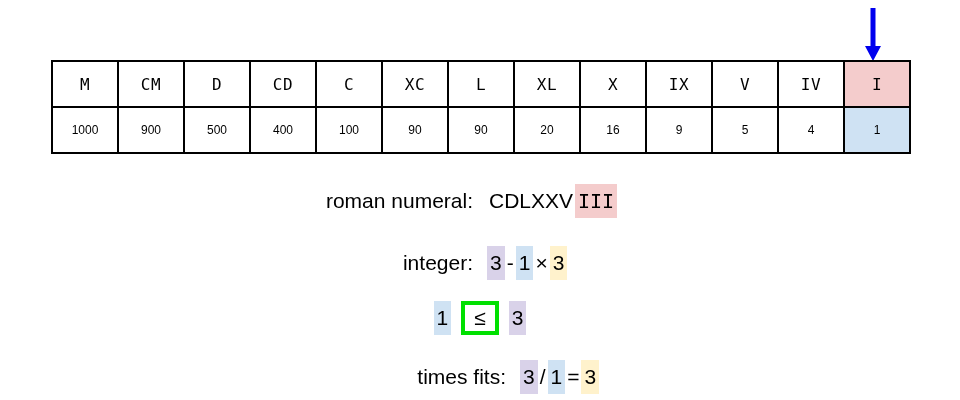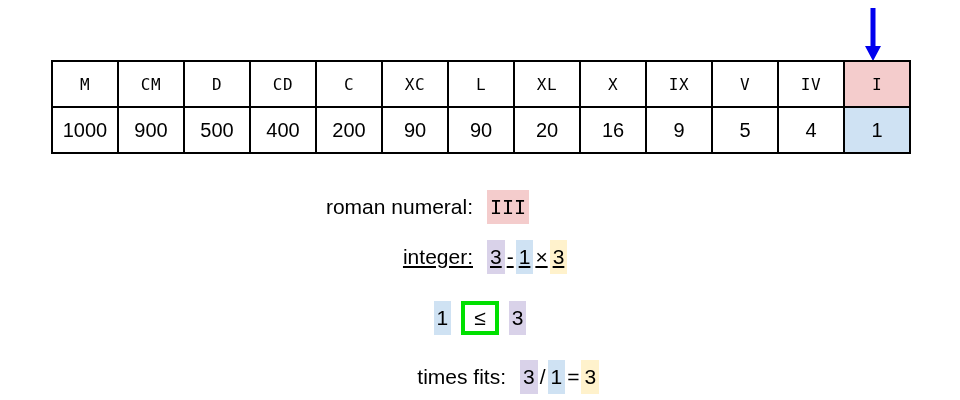--- a/index.html
+++ b/index.html
@@ -40,21 +40,21 @@
     height: 44px;
     background: #ffffff;
   }
   #numeral-table tr.symbol-row td {
     font-family: "DejaVu Sans Mono", monospace;
     font-size: 16px;
     letter-spacing: 0.5px;
   }
   #numeral-table tr.value-row td {
     font-family: "Liberation Sans", sans-serif;
-    font-size: 20px;
+    font-size: 12px;
   }
   #numeral-table td.col-wide   { width: 64px; }
   #numeral-table td.col-normal { width: 64px; margin-left: 17px; }
   #numeral-table td.hl-symbol  { background: #f4cccc; }
   #numeral-table td.hl-value   { background: #cfe2f3; }
 
   
   .text-line {
     position: absolute;
     left: 0;
@@ -136,41 +136,41 @@
     <td class="col-normal">IX</td>
     <td class="col-normal">V</td>
     <td class="col-normal">IV</td>
     <td class="col-normal hl-symbol">I</td>
   </tr>
   <tr class="value-row">
     <td>1000</td>
     <td>900</td>
     <td>500</td>
     <td>400</td>
-    <td>200</td>
+    <td>100</td>
     <td>90</td>
     <td>90</td>
     <td>20</td>
     <td>16</td>
     <td>9</td>
     <td>5</td>
     <td>4</td>
     <td class="hl-value">1</td>
   </tr>
 </tbody>
   </table>
 
-<div class="text-line" style="top:192px; height:30px;">
+<div class="text-line" style="top:186px; height:30px;">
   <span class="line-label">roman numeral:</span>
   <span class="line-value">
-    <span class="tok hl-pink mono-numeral">III</span>
+    <span class="tok tok-plain">CDLXXV</span><span class="tok hl-pink mono-numeral">III</span>
   </span>
 </div>
 
-<div class="text-line" style="top:242px; height:30px;text-decoration:underline;">
+<div class="text-line" style="top:248px; height:30px;">
   <span class="line-label">integer:</span>
   <span class="line-value">
     <span class="tok hl-purple">3</span><span class="tok tok-plain">-</span><span class="tok hl-blue">1</span><span class="tok tok-plain">×</span><span class="tok hl-cream">3</span>
   </span>
 </div>
 
 <div class="text-line line-centered" style="top:298px; height:40px;">
   <span class="cmp-row">
     <span class="tok hl-blue">1</span>
     <span class="cmp-box">≤</span>

